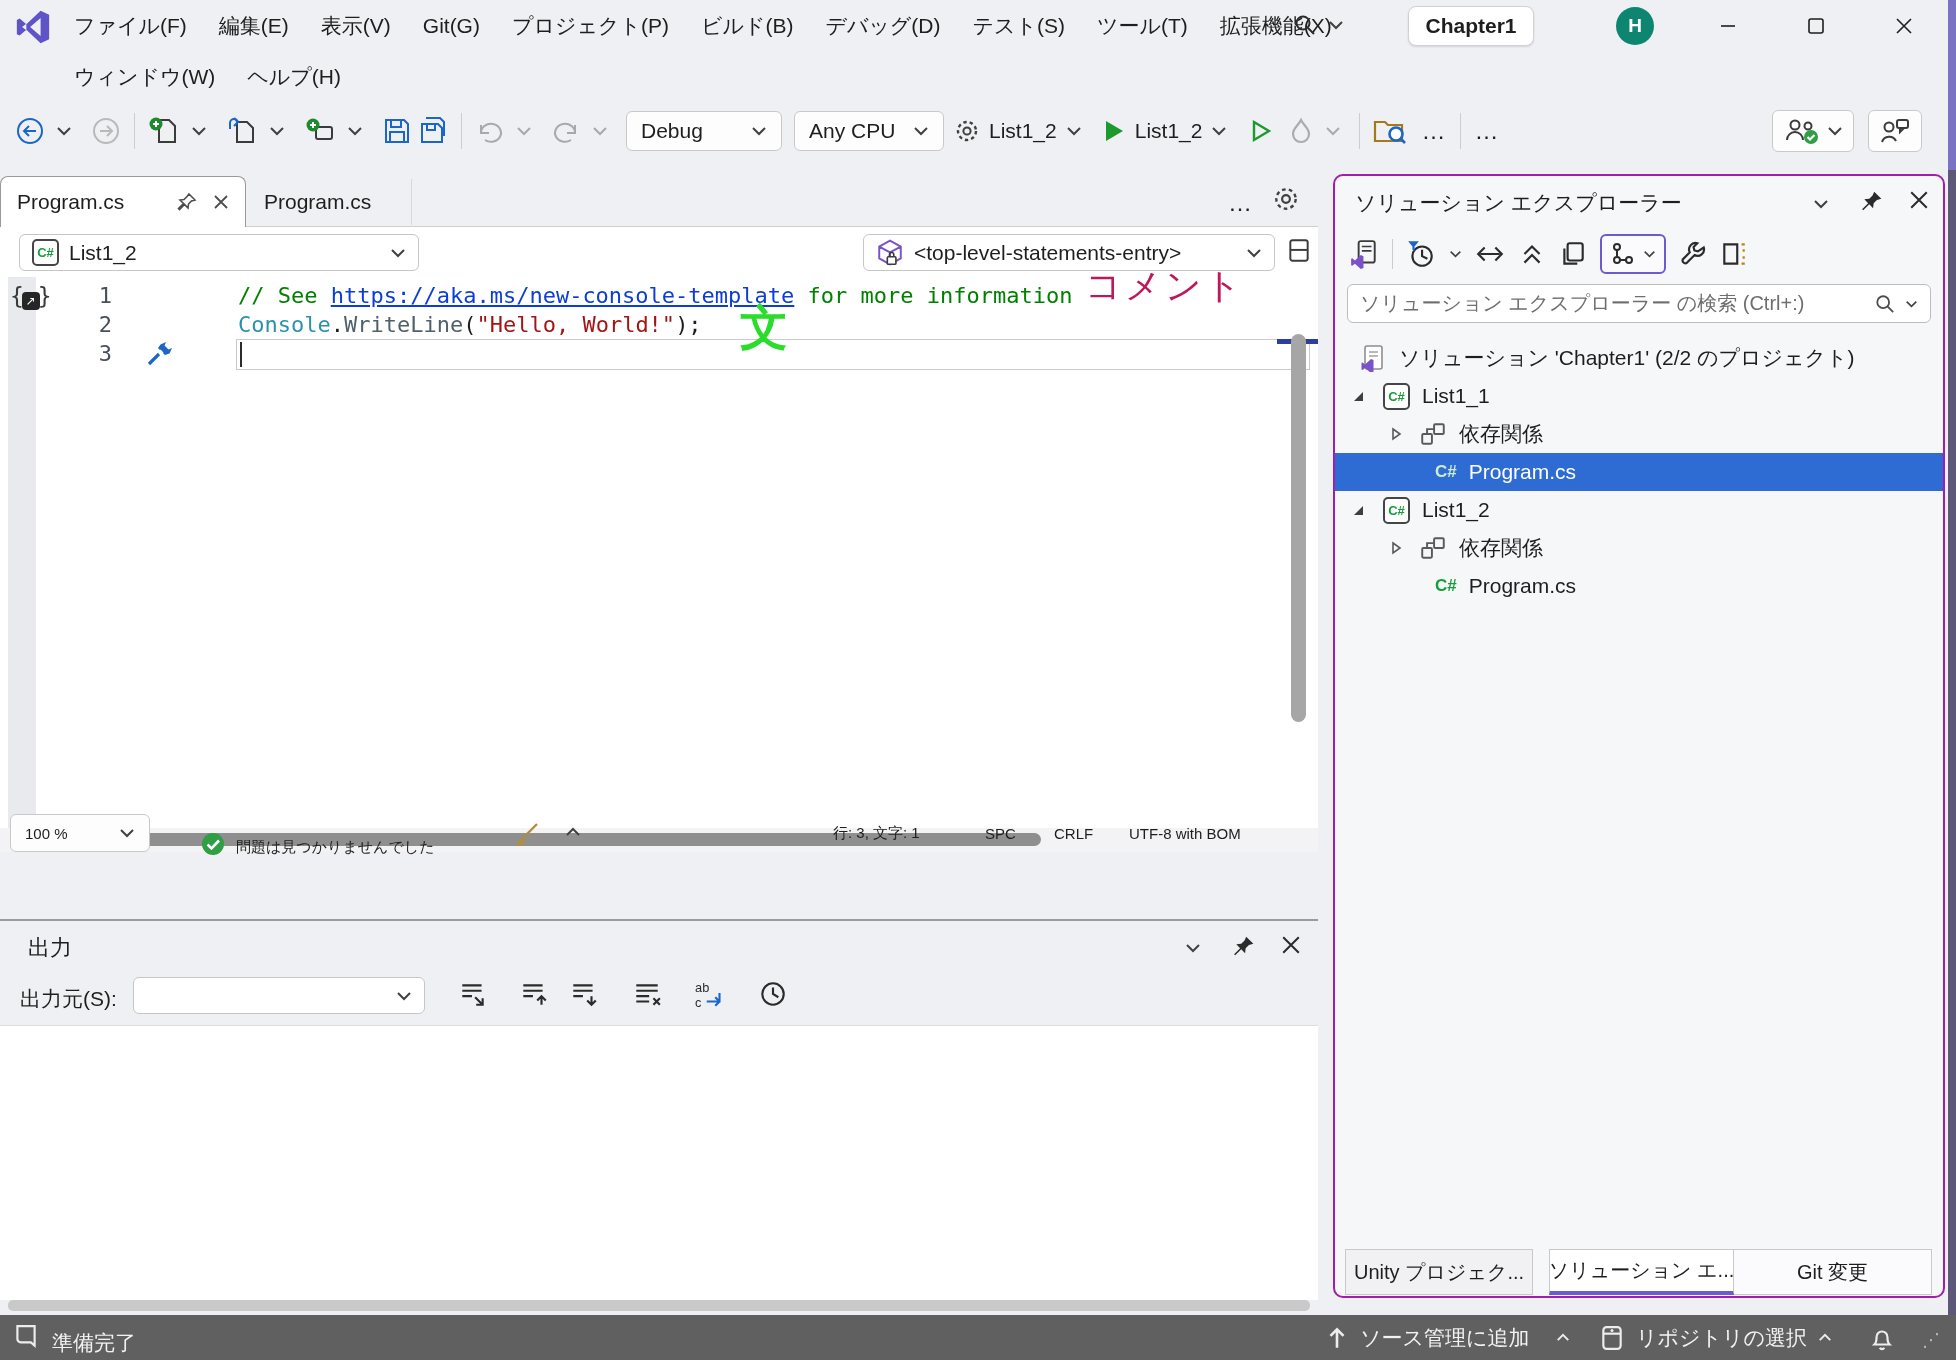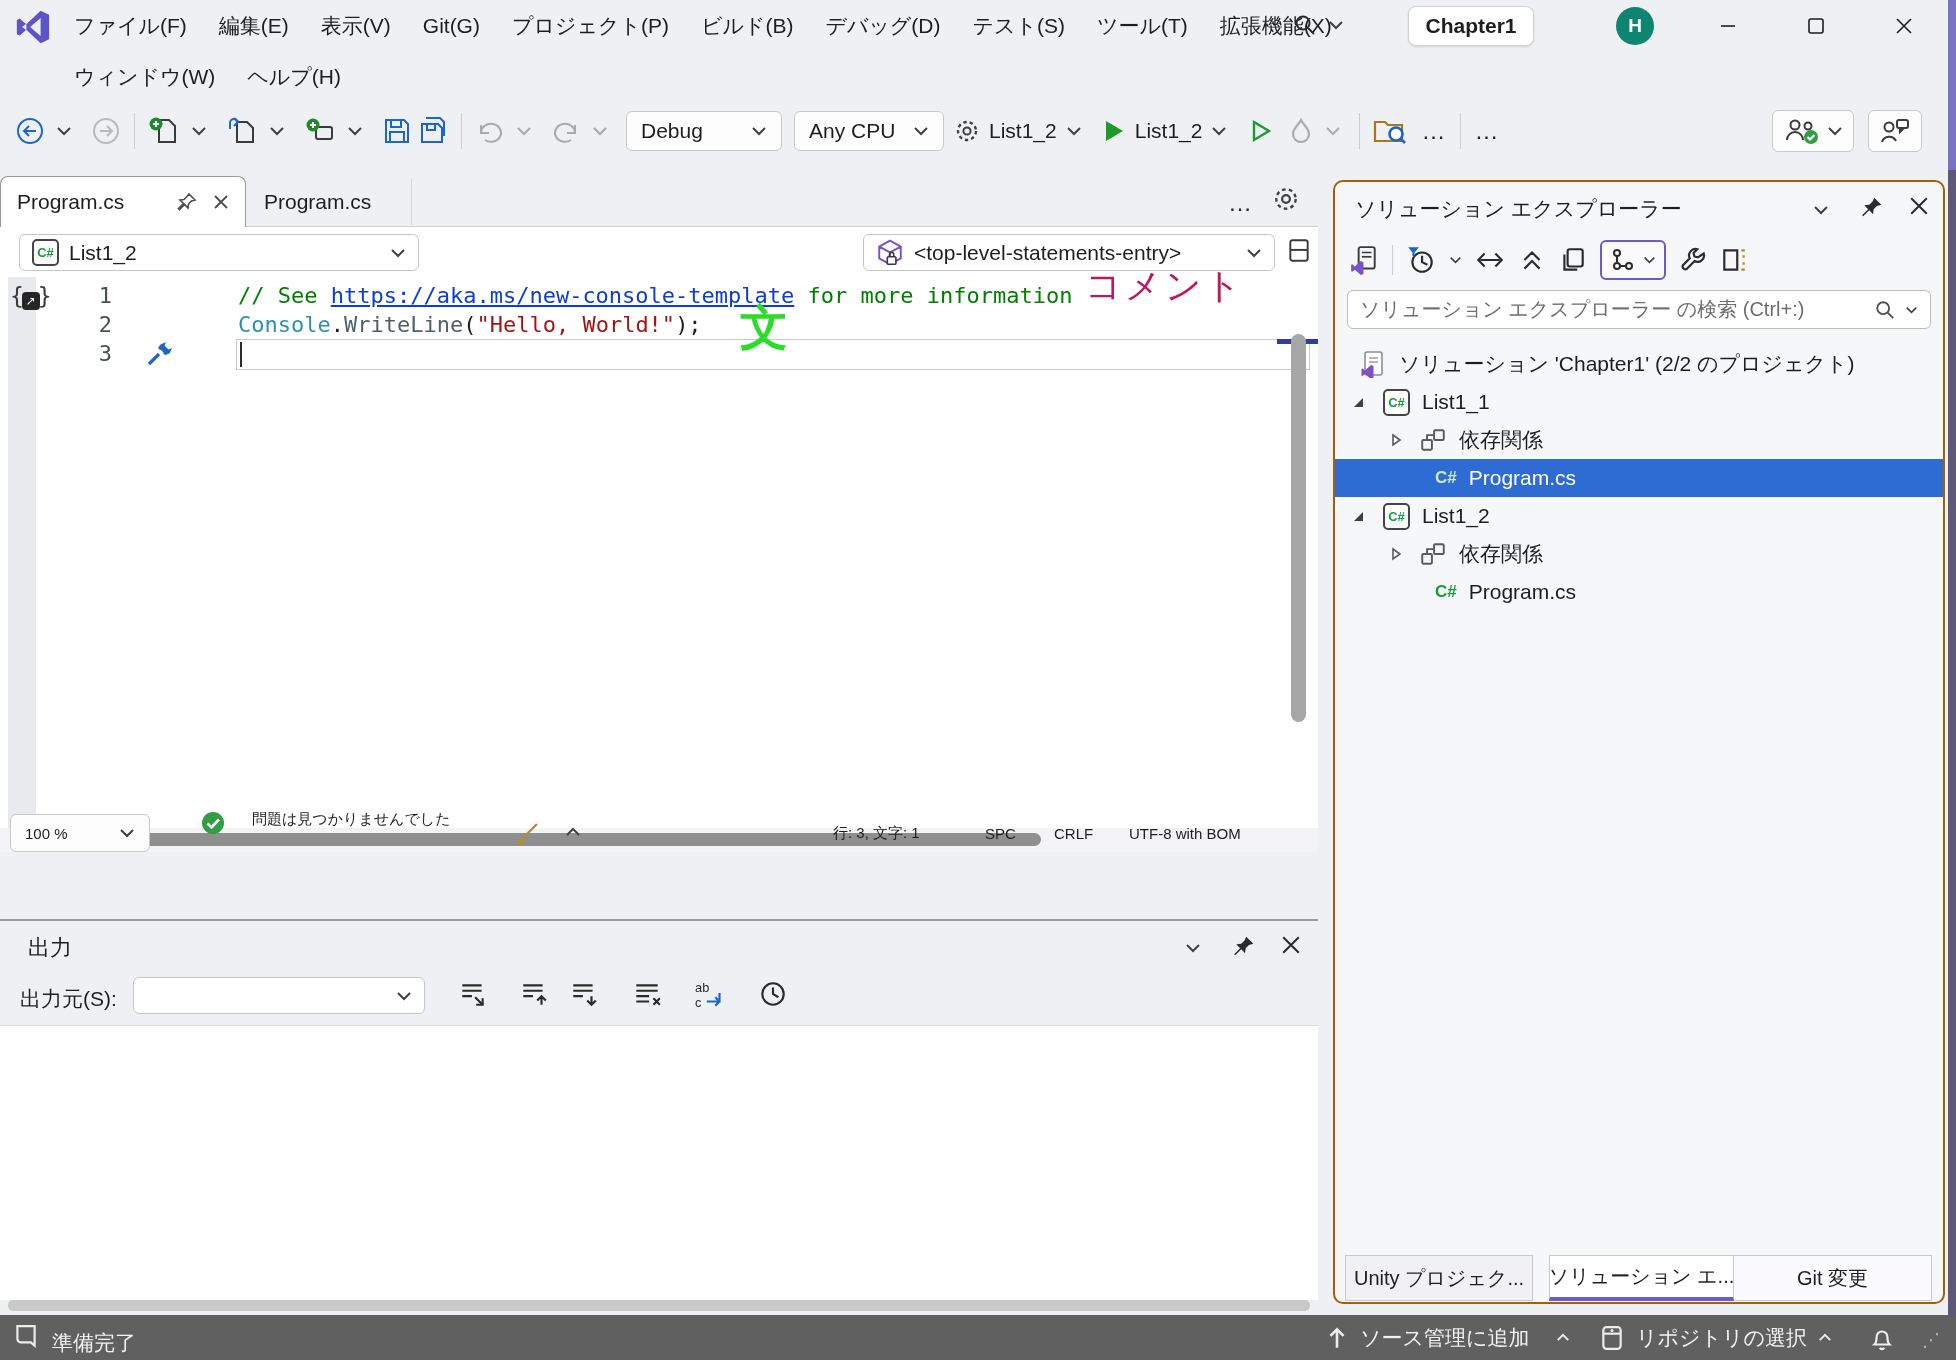--- a/index.html
+++ b/index.html
@@ -69,21 +69,21 @@
 #ann-comment{position:absolute;left:1085px;top:262px;font-size:36px;font-weight:normal;color:#be185d;letter-spacing:3px;z-index:5;white-space:nowrap}
 #ann-bun{position:absolute;left:740px;top:296px;font-size:48px;font-weight:bold;color:#2bdd2b;z-index:5}
 #vthumb{position:absolute;left:1291px;top:334px;width:15px;height:388px;background:#a6a6a6;border-radius:8px}
 #vmark{position:absolute;left:1277px;top:339px;width:41px;height:5px;background:#2c3f9e}
 #htrack{position:absolute;left:0;top:828px;width:1318px;height:24px;background:#f3f3f5}
 #hthumb{position:absolute;left:44px;top:833px;width:997px;height:13px;background:#8f8f8f;border-radius:7px}
 
 
 #estatus{position:absolute;left:0;top:810px;width:1318px;height:47px;font-size:15px}
 #zoom-combo{position:absolute;left:10px;top:4px;width:140px;height:38px;background:#fdfdfd;border:1px solid #c9c9c9;border-radius:6px;display:flex;align-items:center;justify-content:space-between;padding:0 14px}
-#problems{position:absolute;left:200px;top:0;height:47px;display:flex;align-items:flex-start;gap:26px}
+#problems{position:absolute;left:200px;top:0;height:47px;display:flex;align-items:flex-end;gap:10px}
 #broom{position:absolute;left:513px;top:10px}
 #estatus-chevup{position:absolute;left:565px;top:17px}
 #pos-ind{position:absolute;left:833px;top:0;height:47px;display:flex;align-items:center}
 #spc-ind{position:absolute;left:985px;top:0;height:47px;display:flex;align-items:center}
 #eol-ind{position:absolute;left:1054px;top:0;height:47px;display:flex;align-items:center}
 #enc-ind{position:absolute;left:1129px;top:0;height:47px;display:flex;align-items:center}
 
 
 #osplit{position:absolute;left:0;top:919px;width:1318px;height:2px;background:#9b9b9b}
 #output{position:absolute;left:0;top:921px;width:1318px;height:379px}
@@ -91,21 +91,21 @@
 #out-chev{position:absolute;left:1185px;top:22px}
 #out-pin{position:absolute;left:1233px;top:14px}
 #out-close{position:absolute;left:1281px;top:14px}
 #out-src-label{position:absolute;left:20px;top:64px;font-size:21px}
 #out-combo{position:absolute;left:133px;top:56px;width:292px;height:37px;background:#fff;border:1px solid #c6c6c6;border-radius:6px;display:flex;align-items:center;justify-content:flex-end;padding:0 12px}
 .out-ic{position:absolute;top:58px}
 #out-content{position:absolute;left:0;top:104px;width:1318px;height:275px;background:#fff;border-top:1px solid #ddd}
 #out-hscroll{position:absolute;left:8px;top:1300px;width:1302px;height:11px;background:#c9c9c9;border-radius:5px}
 
 
-#sepanel{position:absolute;left:1333px;top:180px;width:612px;height:1124px;background:#f6f7f9;border:2px solid #a16207;border-radius:10px;overflow:hidden}
+#sepanel{position:absolute;left:1333px;top:174px;width:612px;height:1124px;background:#f6f7f9;border:2px solid #a21caf;border-radius:10px;overflow:hidden}
 #se-title{position:absolute;left:20px;top:13px;font-size:21px;white-space:nowrap}
 #se-chev{position:absolute;left:478px;top:23px}
 #se-pin{position:absolute;left:526px;top:14px}
 #se-close{position:absolute;left:574px;top:14px}
 #se-toolbar{position:absolute;left:14px;top:54px;height:48px;display:flex;align-items:center;gap:13px}
 .se-tool{display:flex;align-items:center;justify-content:center;height:40px}
 .se-sep{width:1px;height:30px;background:#cccccc}
 #se-viewmode{border:2px solid #6a5cd0;border-radius:6px;background:#fbfbfd;padding:0 8px;display:flex;align-items:center;gap:7px;height:40px}
 #se-search{position:absolute;left:12px;top:108px;width:584px;height:39px;background:#fff;border:1px solid #bdbdbd;border-radius:6px;display:flex;align-items:center;padding:0 12px;gap:10px}
 #se-search input{flex:1;border:none;outline:none;font-size:20px;font-family:inherit;color:#1e1e1e;background:transparent}

